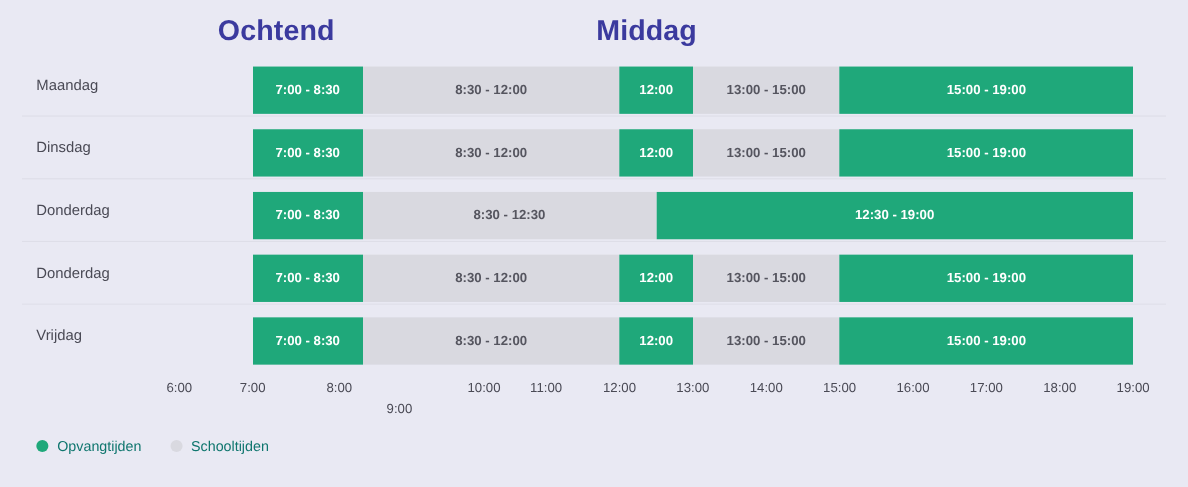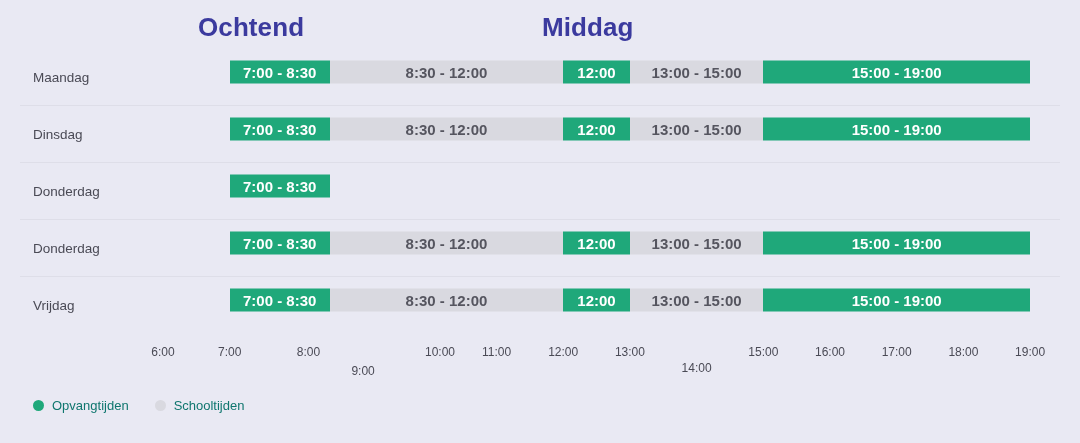--- a/index.html
+++ b/index.html
@@ -29,23 +29,23 @@
   }
   .daylabel{
     position:absolute;left:33px;top:50%;transform:translateY(-50%);
     font-size:13.5px;color:#4a4a55;white-space:nowrap;
   }
   .track{
     position:absolute;left:0;top:50%;transform:translateY(-50%);
     height:33px;width:1080px;
   }
   .seg{
-    position:absolute;top:0;height:23px;
+    position:absolute;top:0;height:43px;
     display:flex;align-items:center;justify-content:center;
-    font-size:15px;font-weight:bold;white-space:nowrap;
+    font-size:12px;font-weight:bold;white-space:nowrap;
     box-sizing:border-box;overflow:hidden;
   }
   .seg.care{background:#1fa87a;color:#ffffff;}
   .seg.school{background:#d9d9e0;color:#55555f;}
 
   
   #axis{position:absolute;left:0;top:345px;height:22px;width:880px;}
   .tick{
     position:absolute;top:0;
     font-size:12px;color:#4a4a55;
@@ -93,20 +93,22 @@
           <div class="seg care" style="left: 563.2px; width: 66.7px;">12:00</div>
           <div class="seg school" style="left: 629.9px; width: 133.4px;">13:00 - 15:00</div>
           <div class="seg care" style="left: 763.3px; width: 266.8px;">15:00 - 19:00</div>
         </div>
       </div>
       <div class="row" style="top: 162px;">
         <div class="sep"></div>
         <div class="daylabel">Donderdag</div>
         <div class="track">
           <div class="seg care" style="left: 229.7px; width: 100.05px;">7:00 - 8:30</div>
+          <div class="seg school" style="left: 329.75px; width: 266.8px;">8:30 - 12:30</div>
+          <div class="seg care" style="left: 596.55px; width: 433.55px;">12:30 - 19:00</div>
         </div>
       </div>
       <div class="row" style="top: 219px;">
         <div class="sep"></div>
         <div class="daylabel">Donderdag</div>
         <div class="track">
           <div class="seg care" style="left: 229.7px; width: 100.05px;">7:00 - 8:30</div>
           <div class="seg school" style="left: 329.75px; width: 233.45px;">8:30 - 12:00</div>
           <div class="seg care" style="left: 563.2px; width: 66.7px;">12:00</div>
           <div class="seg school" style="left: 629.9px; width: 133.4px;">13:00 - 15:00</div>
@@ -128,21 +130,21 @@
 
   <div id="axis">
       <div class="tick" style="left: 163px;">6:00</div>
       <div class="tick" style="left: 229.7px;">7:00</div>
       <div class="tick" style="left: 296.4px; margin-left: 12px;">8:00</div>
       <div class="tick" style="left: 363.1px; margin-top: 19px;">9:00</div>
       <div class="tick" style="left: 440px;">10:00</div>
       <div class="tick" style="left: 496.5px;">11:00</div>
       <div class="tick" style="left: 563.2px;">12:00</div>
       <div class="tick" style="left: 629.9px;">13:00</div>
-      <div class="tick" style="left: 696.6px; margin-top: 16px;">14:00</div>
+      <div class="tick" style="left: 696.6px;">14:00</div>
       <div class="tick" style="left: 763.3px;">15:00</div>
       <div class="tick" style="left: 830px;">16:00</div>
       <div class="tick" style="left: 896.7px;">17:00</div>
       <div class="tick" style="left: 963.4px;">18:00</div>
       <div class="tick" style="left: 1030.1px;">19:00</div>
     </div>
 
   <div id="legend">
       <div class="leg-item">
         <span class="leg-dot care"></span>

